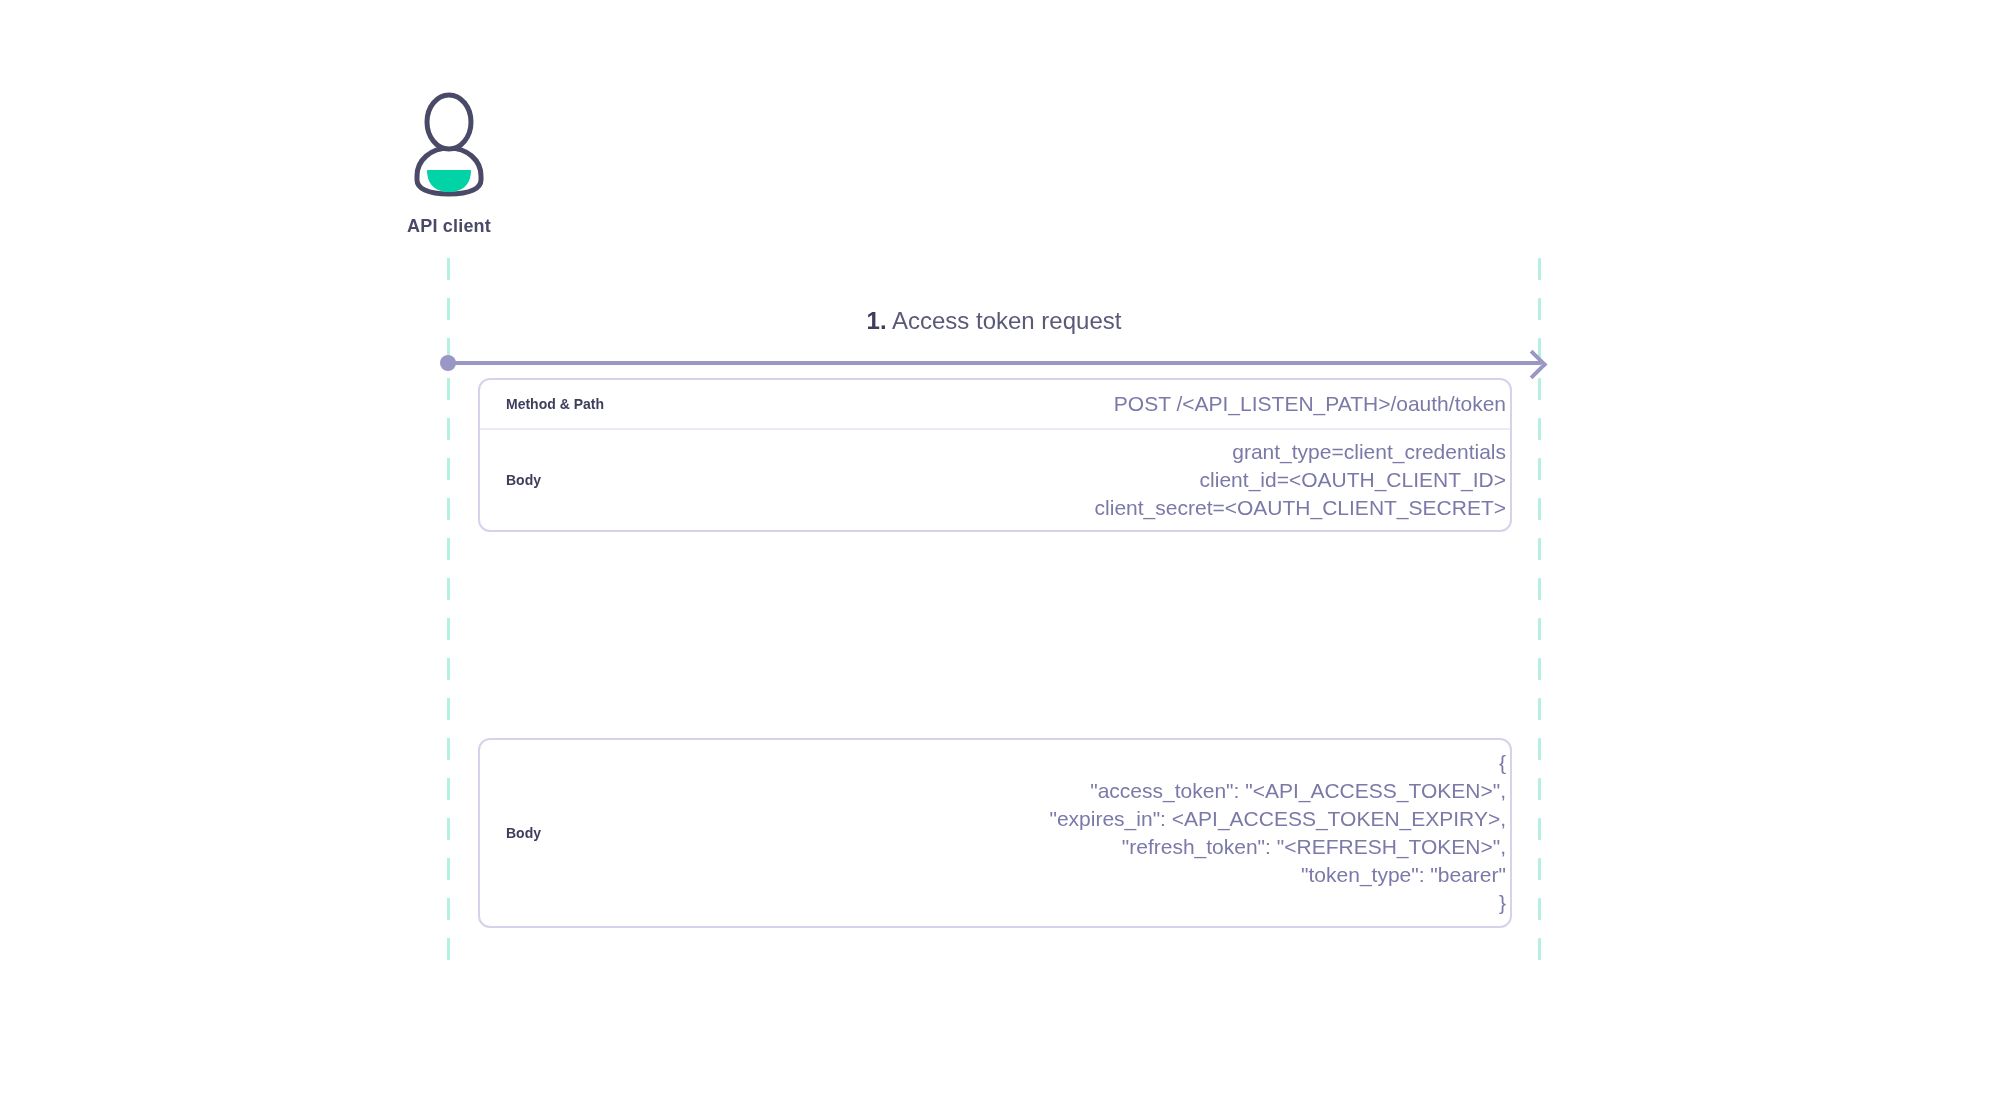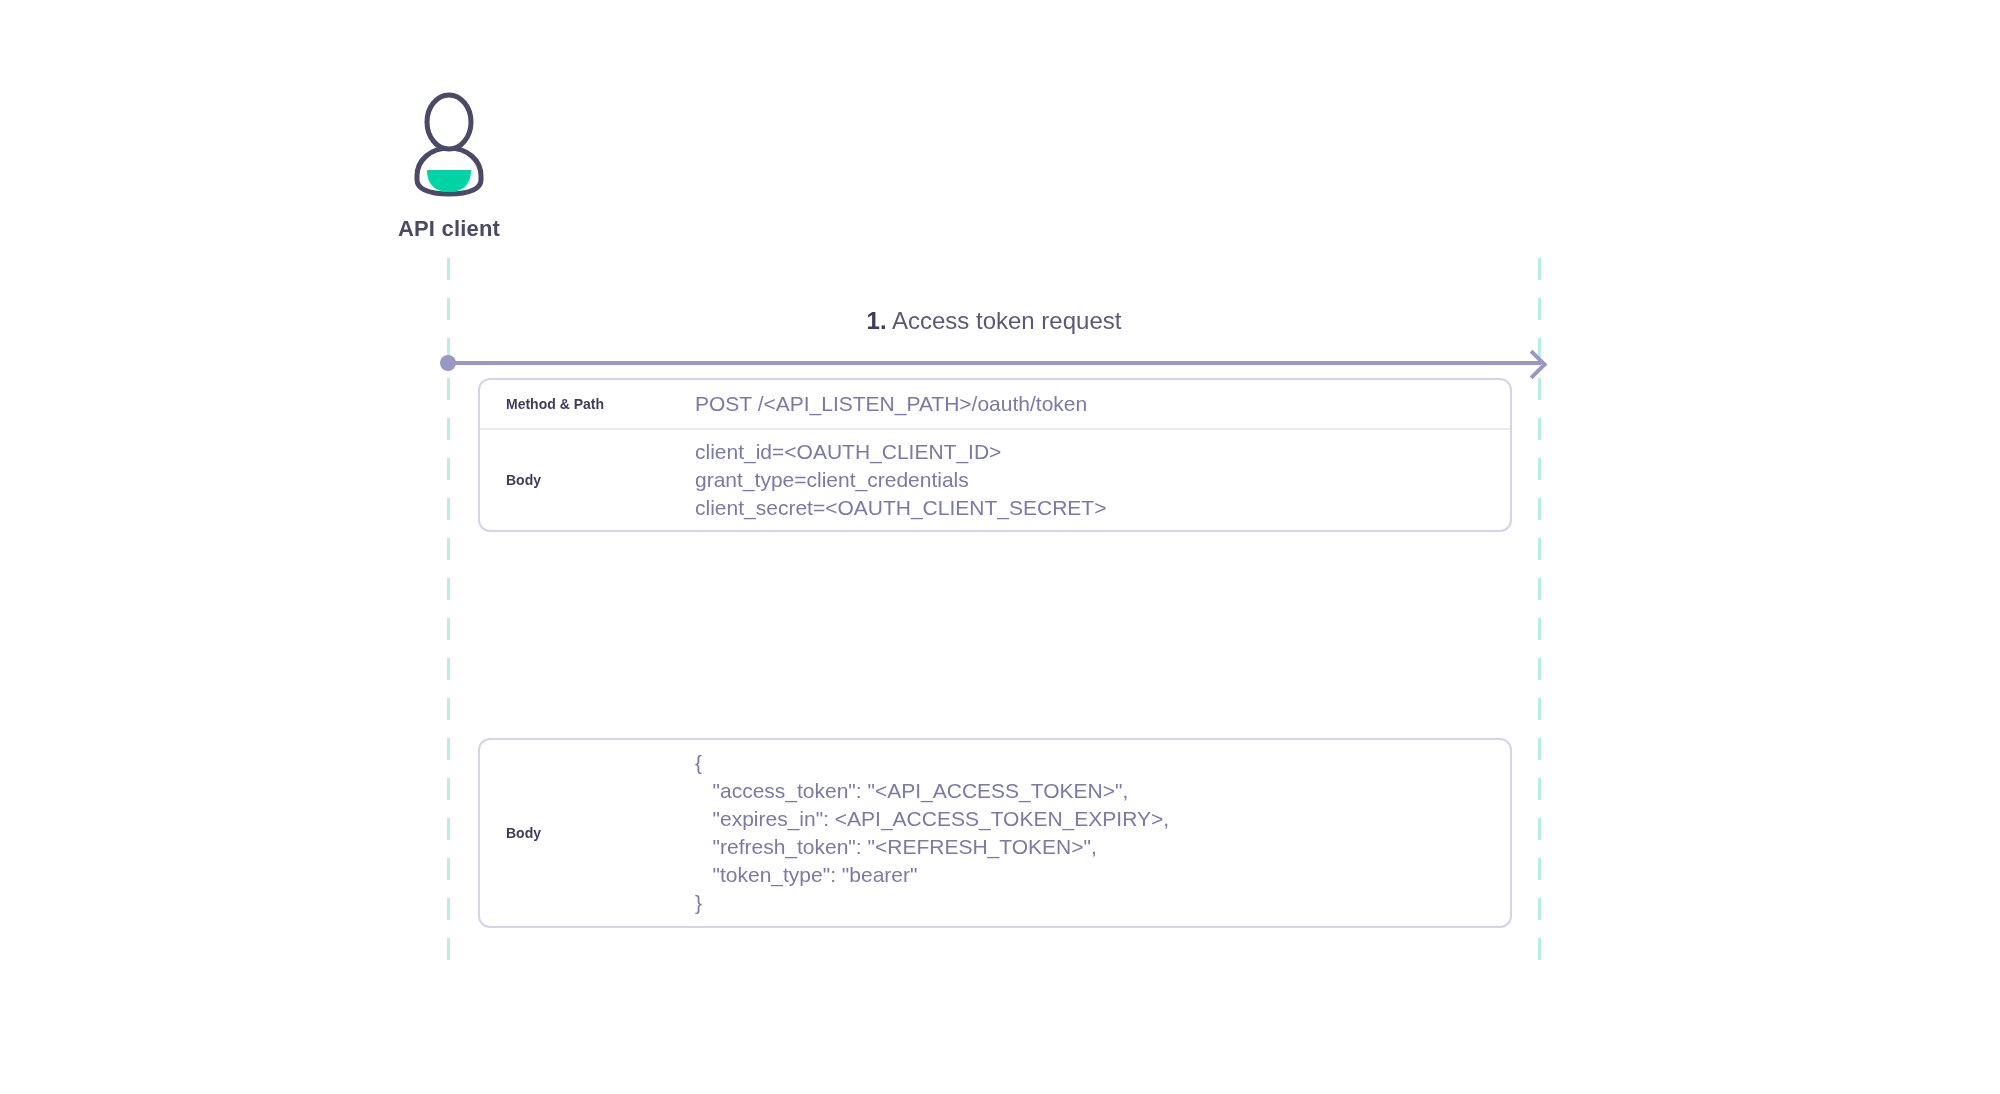--- a/index.html
+++ b/index.html
@@ -30,21 +30,21 @@
     text-align: center;
   }
   .actor .icon-wrap {
     height: 110px;
     display: flex;
     align-items: center;
     justify-content: center;
   }
   .actor .actor-label {
     margin-top: 18px;
-    font-size: 22px;
+    font-size: 18px;
     font-weight: bold;
     color: #4a4a68;
     letter-spacing: 0.2px;
   }
   #actor-client  { left: 289px; top: 88px; }
   #actor-gateway { left: 1379px; top: 88px; }
 
   
   .lifeline {
     position: absolute;
@@ -146,24 +146,25 @@
   .detail-key {
     flex: 0 0 215px;
     padding: 0 0 0 26px;
     box-sizing: border-box;
     font-size: 14px;
     font-weight: bold;
     color: #3e3e5c;
   }
   .detail-val {
     flex: 1 1 auto;
-    padding-right: 16px;
+    padding-right: 4px;
     font-size: 21px;
     color: #7b79a8;
     line-height: 28px;
+    text-align: right;
   }
   .detail-val .val-line {
     white-space: pre;
     display: block;
   }
   .row-h1 { height: 48px; }
   .row-h2 { height: 76px; }
   .row-h3 { height: 100px; }
   .row-h6 { height: 186px; }
 </style>
@@ -205,22 +206,22 @@
       <div class="detail-key">Method &amp; Path</div>
       <div class="detail-val">
         <span class="val-line">POST /&lt;API_LISTEN_PATH&gt;/oauth/token</span>
       </div>
     </div>
 
 
     <div class="detail-row row-h3">
       <div class="detail-key">Body</div>
       <div class="detail-val">
+        <span class="val-line">grant_type=client_credentials</span>
         <span class="val-line">client_id=&lt;OAUTH_CLIENT_ID&gt;</span>
-        <span class="val-line">grant_type=client_credentials</span>
         <span class="val-line">client_secret=&lt;OAUTH_CLIENT_SECRET&gt;</span>
       </div>
     </div>
 
   </div>
 
 
   <div class="detail-table" id="table-response">
     <div class="detail-row row-h6">
       <div class="detail-key">Body</div>

